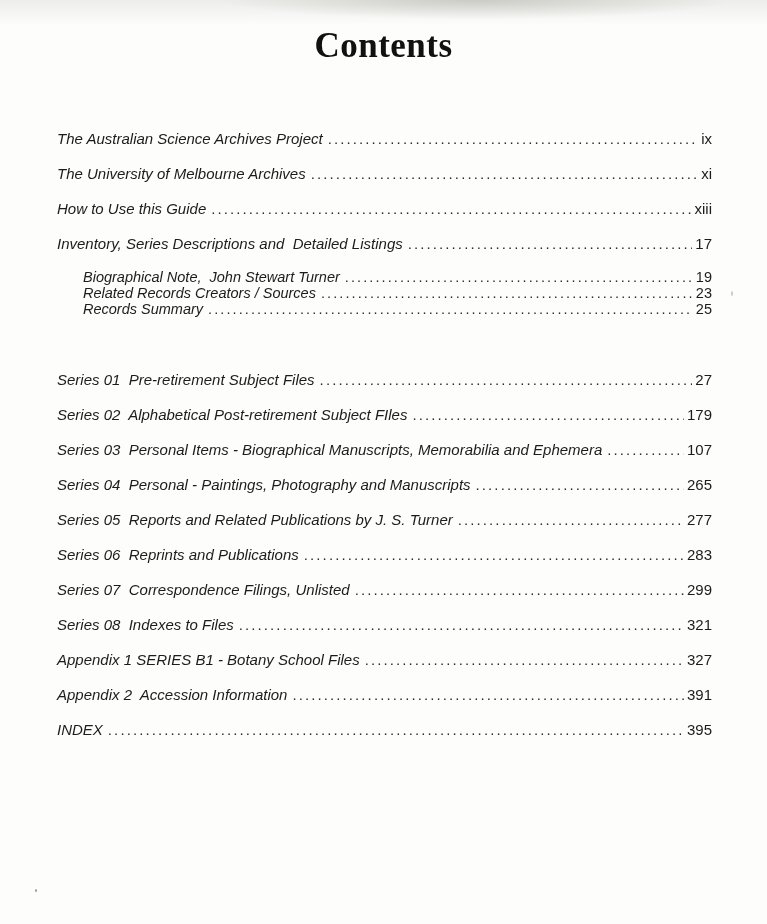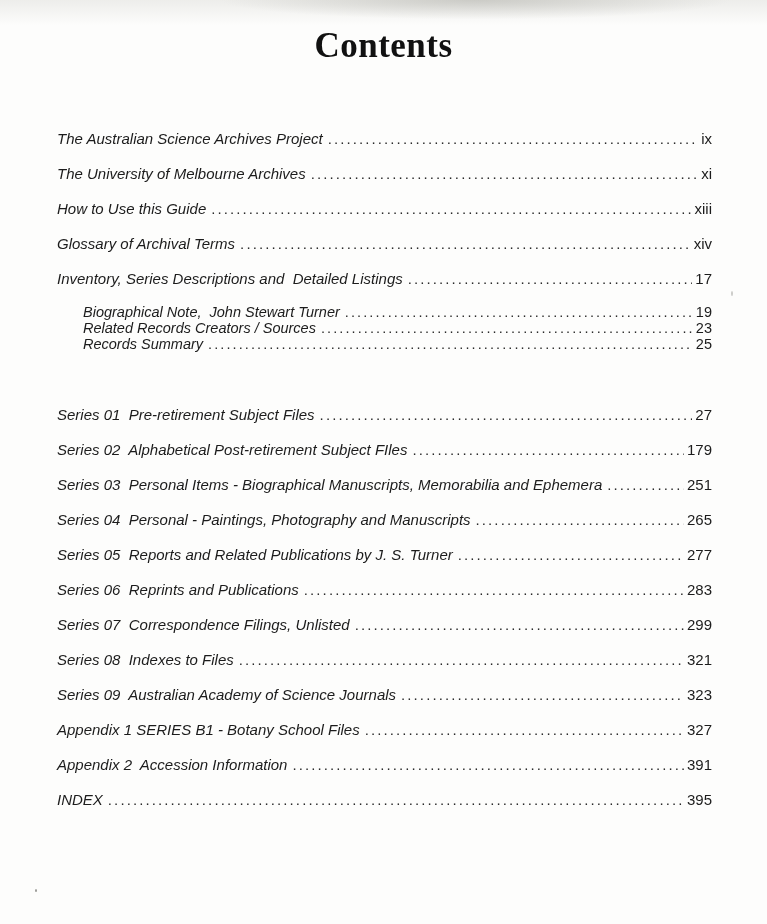--- a/index.html
+++ b/index.html
@@ -106,25 +106,20 @@
     <div class="row">
       <span class="label">The University of Melbourne Archives</span>
       <span class="leader"></span>
       <span class="page-num">xi</span>
     </div>
     <div class="row">
       <span class="label">How to Use this Guide</span>
       <span class="leader"></span>
       <span class="page-num">xiii</span>
     </div>
-    <div class="row">
-      <span class="label">Glossary of Archival Terms</span>
-      <span class="leader"></span>
-      <span class="page-num">xiv</span>
-    </div>
 
     <div class="row">
       <span class="label">Inventory, Series Descriptions and  Detailed Listings</span>
       <span class="leader"></span>
       <span class="page-num">17</span>
     </div>
     <div class="row sub">
       <span class="label">Biographical Note,  John Stewart Turner</span>
       <span class="leader"></span>
       <span class="page-num">19</span>
@@ -147,21 +142,21 @@
         <span class="page-num">27</span>
       </div>
       <div class="row">
         <span class="label">Series 02  Alphabetical Post-retirement Subject FIles</span>
         <span class="leader"></span>
         <span class="page-num">179</span>
       </div>
       <div class="row">
         <span class="label">Series 03  Personal Items - Biographical Manuscripts, Memorabilia and Ephemera</span>
         <span class="leader"></span>
-        <span class="page-num">251</span>
+        <span class="page-num">107</span>
       </div>
       <div class="row">
         <span class="label">Series 04  Personal - Paintings, Photography and Manuscripts</span>
         <span class="leader"></span>
         <span class="page-num">265</span>
       </div>
       <div class="row">
         <span class="label">Series 05  Reports and Related Publications by J. S. Turner</span>
         <span class="leader"></span>
         <span class="page-num">277</span>
@@ -175,25 +170,20 @@
         <span class="label">Series 07  Correspondence Filings, Unlisted</span>
         <span class="leader"></span>
         <span class="page-num">299</span>
       </div>
       <div class="row">
         <span class="label">Series 08  Indexes to Files</span>
         <span class="leader"></span>
         <span class="page-num">321</span>
       </div>
       <div class="row">
-        <span class="label">Series 09  Australian Academy of Science Journals</span>
-        <span class="leader"></span>
-        <span class="page-num">323</span>
-      </div>
-      <div class="row">
         <span class="label">Appendix 1 SERIES B1 - Botany School Files</span>
         <span class="leader"></span>
         <span class="page-num">327</span>
       </div>
       <div class="row">
         <span class="label">Appendix 2  Accession Information</span>
         <span class="leader"></span>
         <span class="page-num">391</span>
       </div>
       <div class="row">

